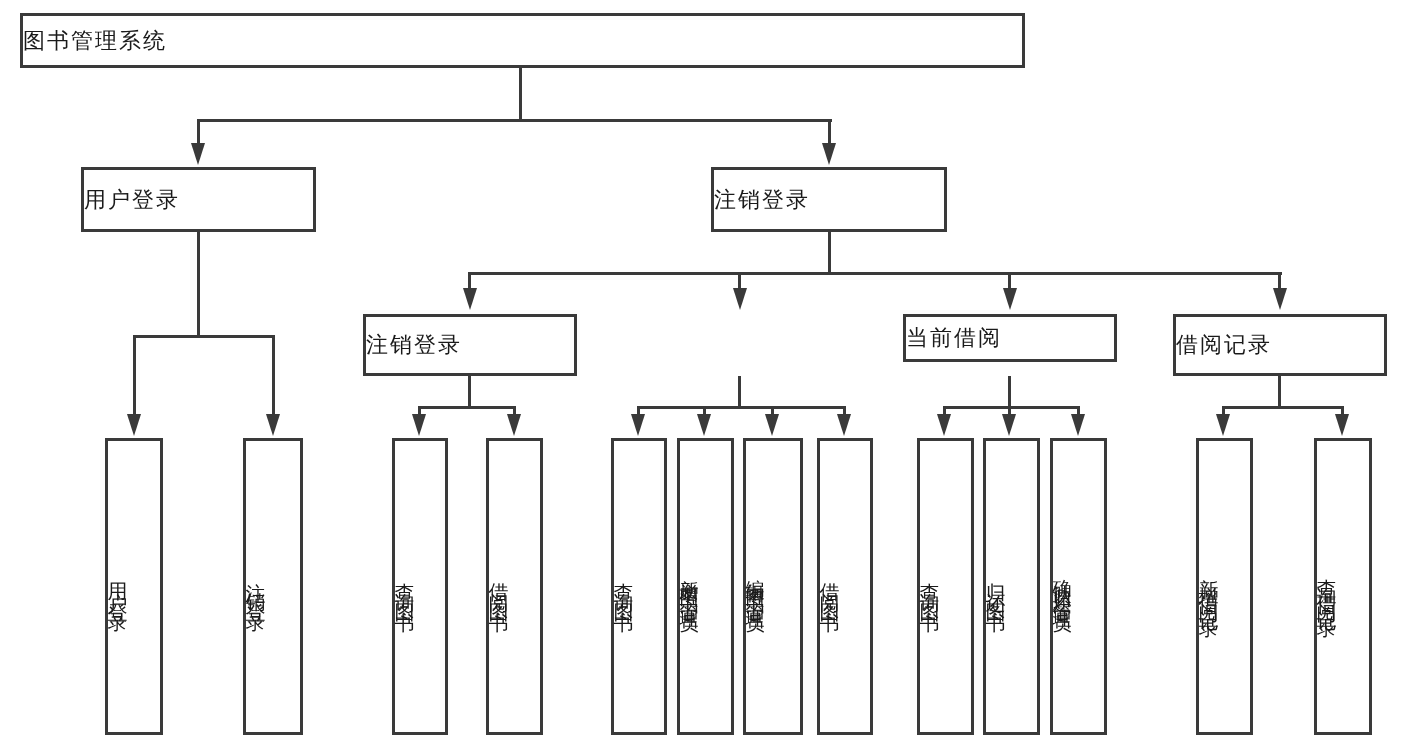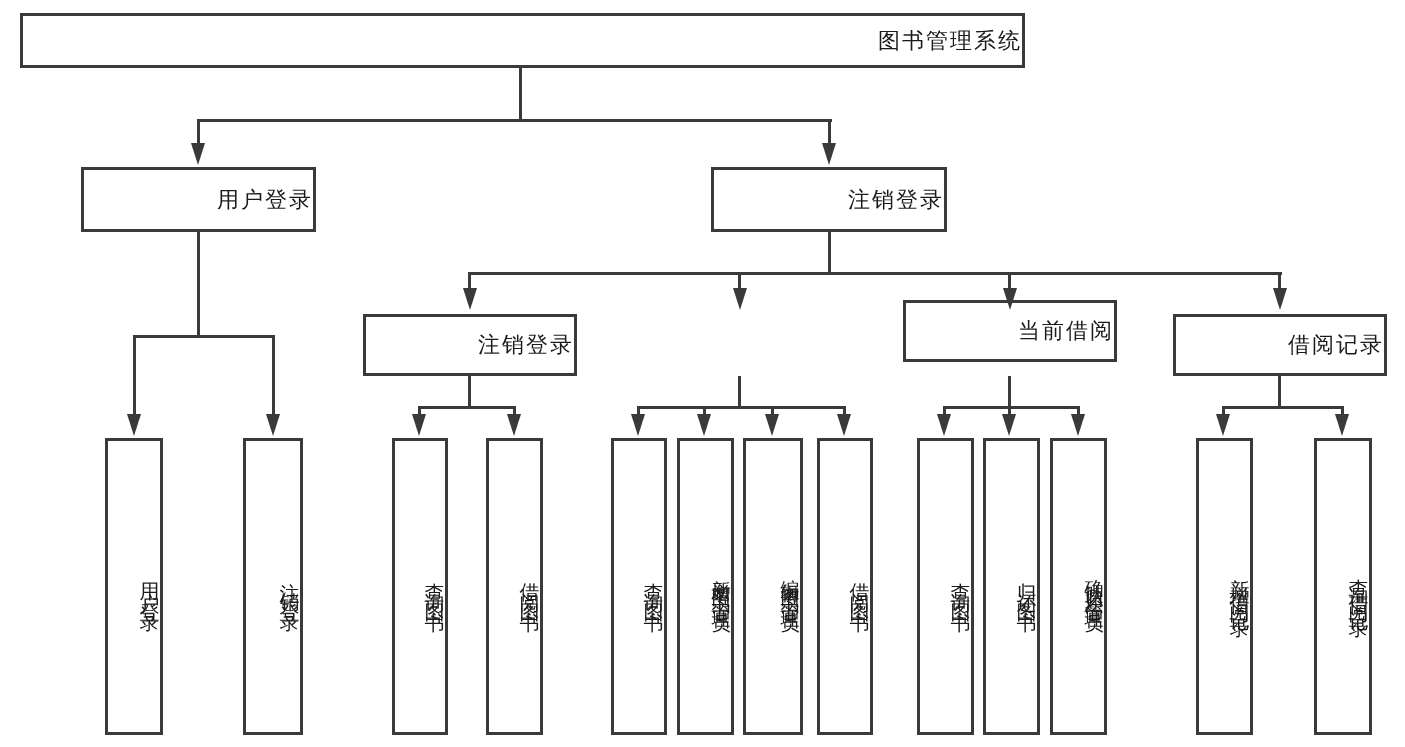--- a/index.html
+++ b/index.html
@@ -2,21 +2,21 @@
 <html><head>
 <meta charset="utf-8">
 <style>
   html,body{margin:0;padding:0;background:#fff;}
   #canvas{
     position:relative;width:1405px;height:747px;background:#fff;overflow:hidden;
     font-family:"Liberation Sans","DejaVu Sans",sans-serif;
   }
   .node{
     position:absolute;box-sizing:border-box;border:3px solid #3a3a3a;background:#fff;
-    display:flex;align-items:center;justify-content:flex-end;
+    display:flex;align-items:center;justify-content:flex-start;
   }
   .node .htext{font-size:22px;letter-spacing:2px;color:#1a1a1a;white-space:nowrap;}
   .vtext{
     writing-mode:vertical-rl;text-orientation:mixed;
     font-size:20px;letter-spacing:10px;line-height:1;color:#1a1a1a;white-space:nowrap;
   }
   .vtext.mid{letter-spacing:8px;}
   .vtext.long{font-size:19px;letter-spacing:5px;}
   .vline{position:absolute;width:3px;background:#3a3a3a;}
   .hline{position:absolute;height:3px;background:#3a3a3a;}
@@ -47,21 +47,21 @@
 
   <div class="node" style="left:711px;top:167px;width:236px;height:65px">
     <span class="htext">注销登录</span>
   </div>
 
   <div class="node" style="left:363px;top:314px;width:214px;height:62px">
     <span class="htext">注销登录</span>
   </div>
 
 
-  <div class="node" style="left:903px;top:300px;width:214px;height:62px">
+  <div class="node" style="left:903px;top:314px;width:214px;height:48px">
     <span class="htext">当前借阅</span>
   </div>
 
   <div class="node" style="left:1173px;top:314px;width:214px;height:62px">
     <span class="htext">借阅记录</span>
   </div>
 
   <div class="node" style="left:105px;top:438px;width:58px;height:297px">
     <span class="vtext">用户登录</span>
   </div>

